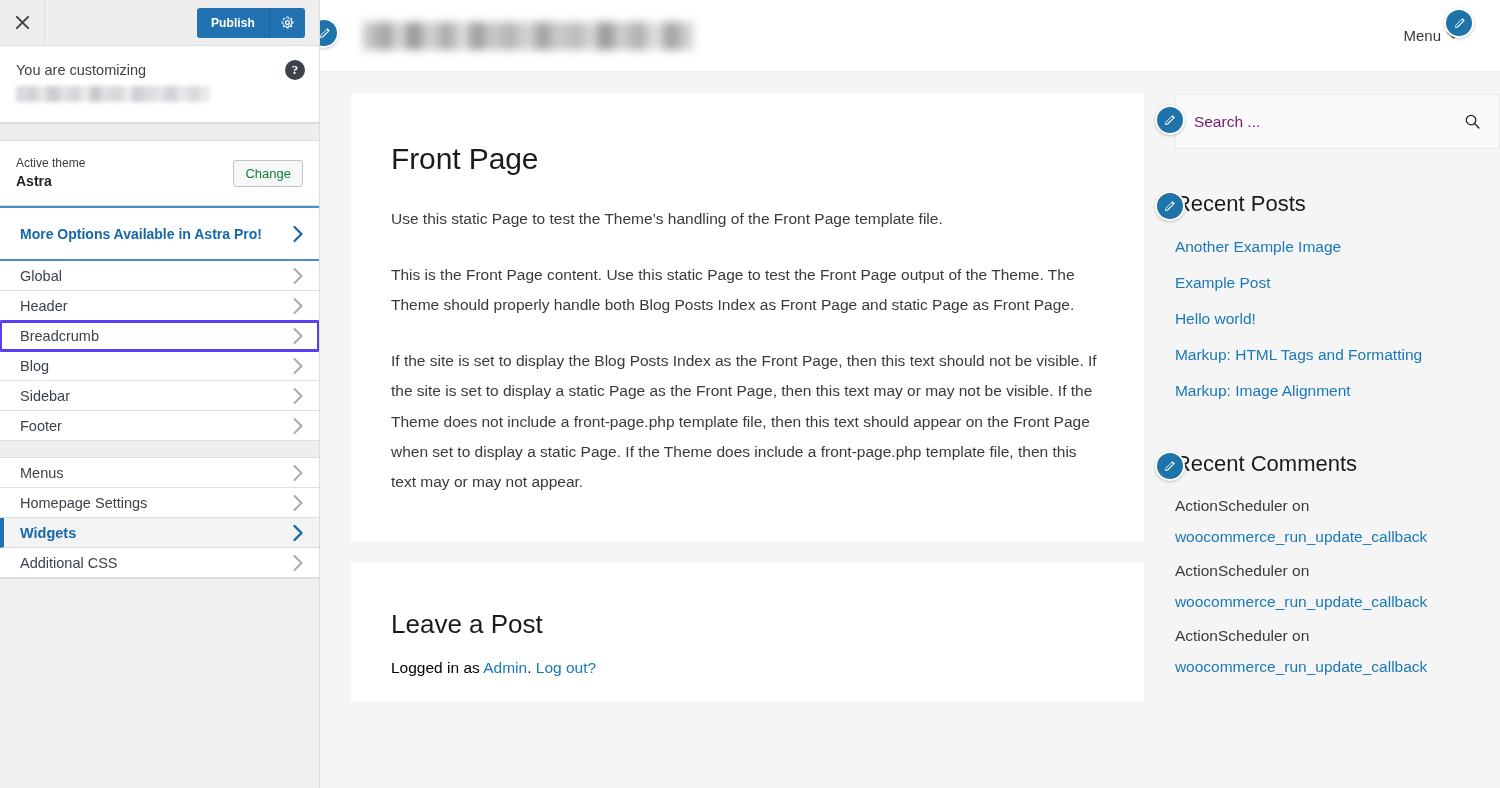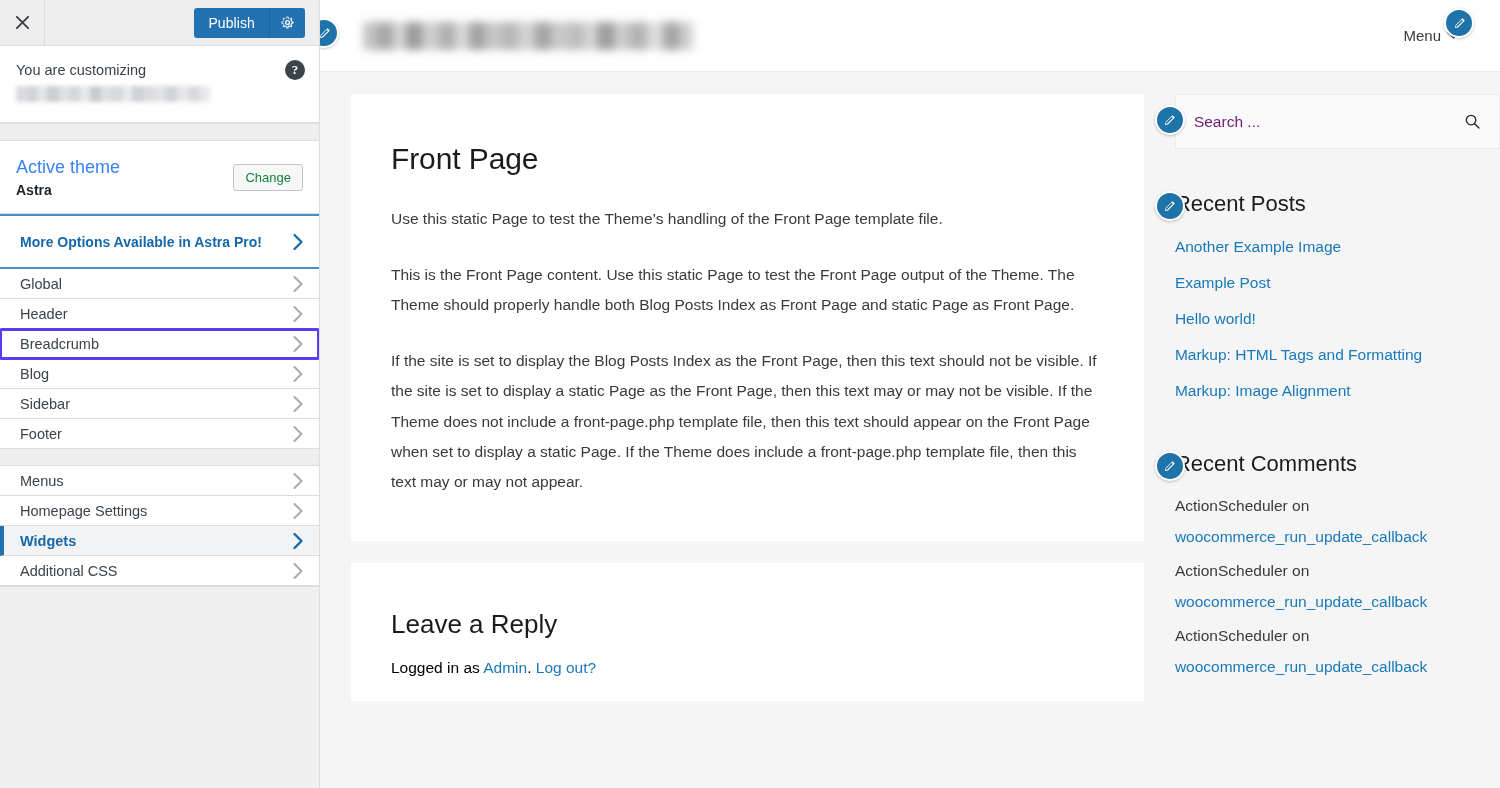--- a/index.html
+++ b/index.html
@@ -35,21 +35,21 @@
   }
   .cz-close svg { display: block; }
   .cz-topbar-spacer { flex: 1; }
   .cz-publish-group {
     display: flex; align-items: stretch;
     height: 30px; margin-right: 14px;
     border-radius: 3px; overflow: hidden;
   }
   .cz-publish {
     background: #2271b1; color: #fff;
-    font-size: 14px; font-weight: 400;
+    font-size: 12px; font-weight: 700;
     padding: 0 14px;
     display: flex; align-items: center;
     border: none; cursor: pointer;
     letter-spacing: 0.1px;
   }
   .cz-gear {
     background: #2271b1;
     width: 36px;
     display: flex; align-items: center; justify-content: center;
     border-left: 1px solid #1d639c;
@@ -98,21 +98,21 @@
     border-top: 1px solid #dddddd;
   }
 
   .cz-theme {
     background: #fff;
     padding: 14px 16px;
     display: flex; align-items: center; justify-content: space-between;
     border-bottom: 1px solid #dddddd;
   }
   .cz-theme-text { line-height: 1.35; }
-  .cz-theme-caption { font-size: 18px; color: #3b82f6; }
+  .cz-theme-caption { font-size: 12px; color: #404040; }
   .cz-theme-name { font-size: 14px; color: #1d2327; font-weight: 700; margin-top: 1px; }
   .cz-change-btn {
     font-size: 13px; color: #15803d;
     background: #f6f7f7;
     border: 1px solid #c3c4c7;
     border-radius: 3px;
     padding: 5px 11px;
     cursor: pointer;
     font-family: "Liberation Sans", sans-serif;
   }
@@ -406,21 +406,21 @@
 
       <div class="content-col">
         <div class="card">
           <h1 class="page-title">Front Page</h1>
           <p class="para">Use this static Page to test the Theme’s handling of the Front Page template file.</p>
           <p class="para">This is the Front Page content. Use this static Page to test the Front Page output of the Theme. The Theme should properly handle both Blog Posts Index as Front Page and static Page as Front Page.</p>
           <p class="para">If the site is set to display the Blog Posts Index as the Front Page, then this text should not be visible. If the site is set to display a static Page as the Front Page, then this text may or may not be visible. If the Theme does not include a front-page.php template file, then this text should appear on the Front Page when set to display a static Page. If the Theme does include a front-page.php template file, then this text may or may not appear.</p>
         </div>
 
         <div class="card second">
-          <h2 class="reply-title">Leave a Reply</h2>
+          <h2 class="reply-title">Leave a Post</h2>
           <div class="reply-line">
             <span class="lnk">Logged in as </span><a class="lnk" href="#">Admin</a><span class="lnk">. </span><a class="lnk" href="#">Log out?</a>
           </div>
         </div>
       </div>
 
       <div class="side-col">
 
         <div class="widget" style="margin-bottom:42px;">
           <div class="edit-pin ov" style="top:11px;">

